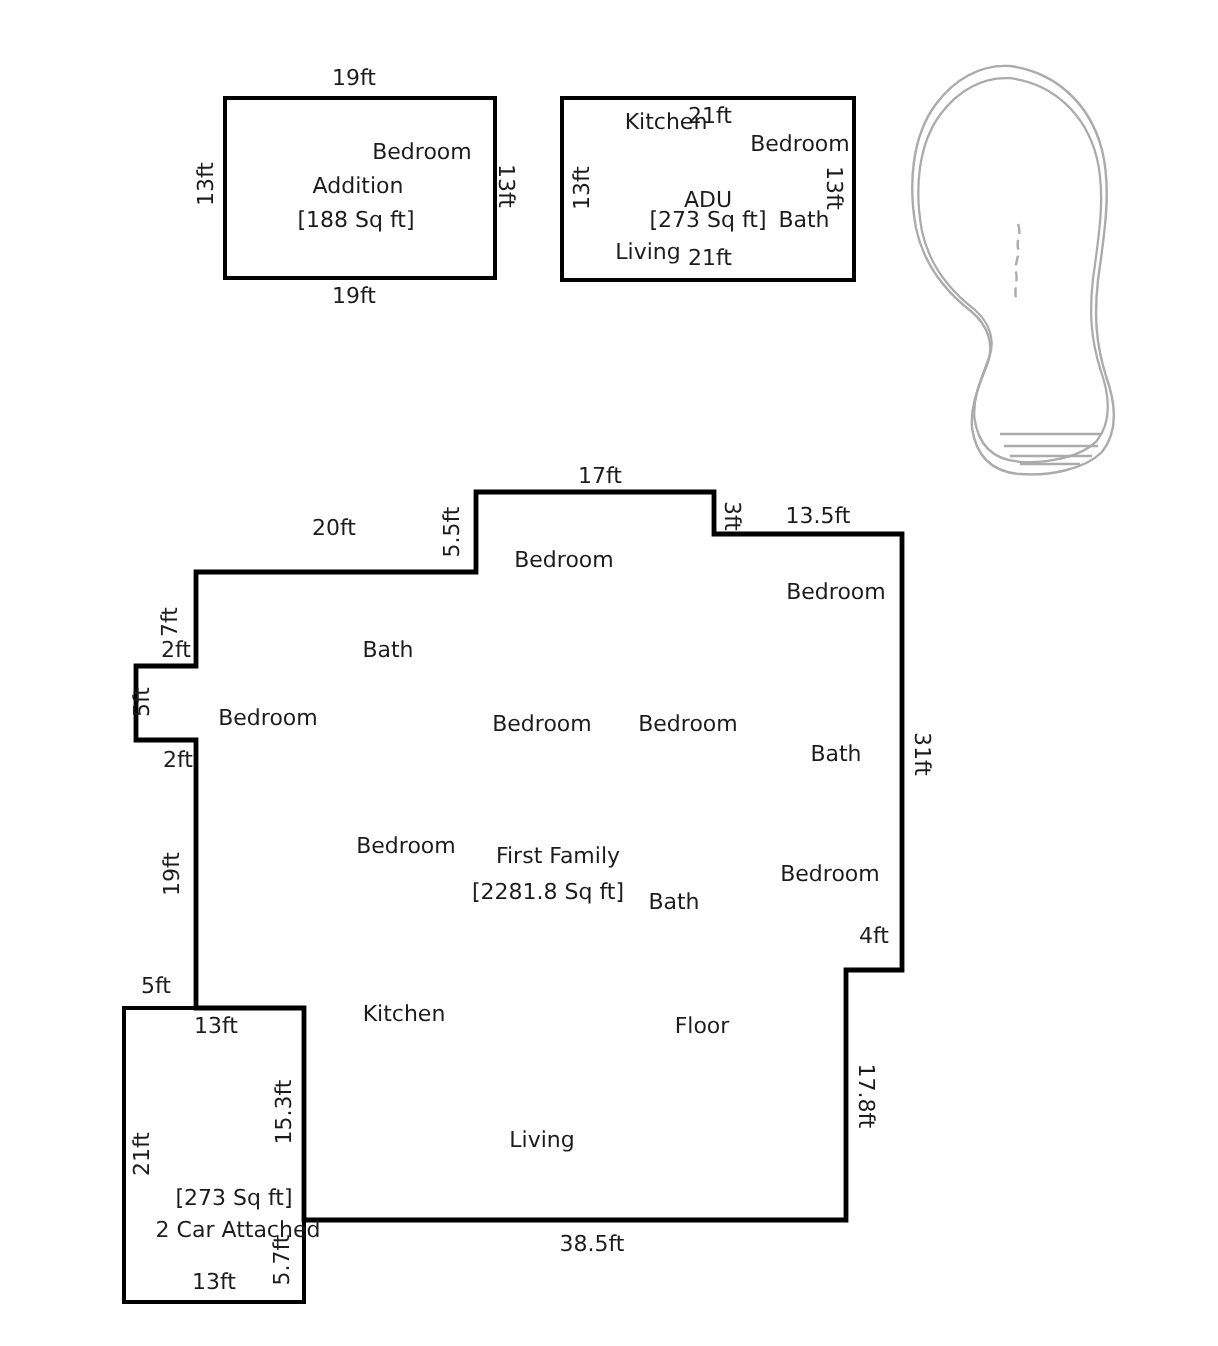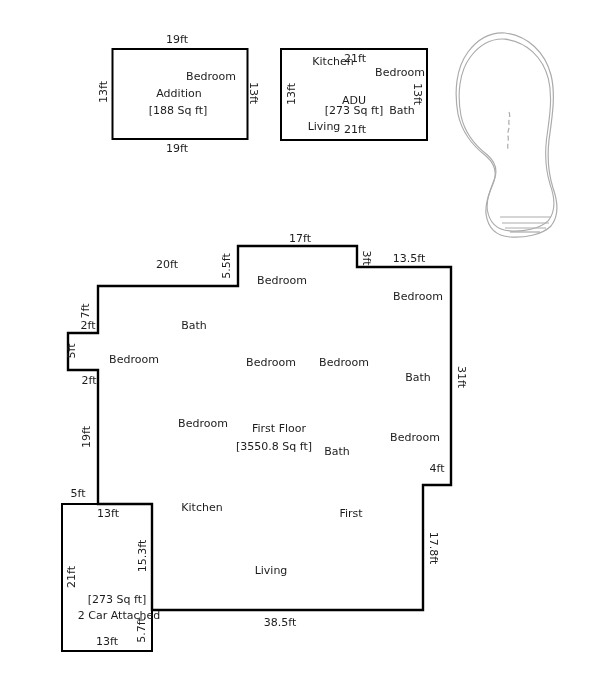--- a/index.html
+++ b/index.html
@@ -72,36 +72,36 @@
   <div class="lbl vl" style="left:226px;top:266px">5.5ft</div>
   <div class="lbl vl" style="left:85px;top:311px">7ft</div>
   <div class="lbl" style="left:88px;top:325px">2ft</div>
   <div class="lbl vl" style="left:71px;top:351px">5ft</div>
   <div class="lbl" style="left:89px;top:380px">2ft</div>
   <div class="lbl vl" style="left:86px;top:437px">19ft</div>
   <div class="lbl" style="left:78px;top:493px">5ft</div>
   <div class="lbl vr" style="left:461px;top:377px">31ft</div>
   <div class="lbl" style="left:437px;top:468px">4ft</div>
   <div class="lbl vr" style="left:433px;top:548px">17.8ft</div>
-  <div class="lbl" style="left:280px;top:622px">38.5ft</div>
+  <div class="lbl" style="left:296px;top:622px">38.5ft</div>
 
   <div class="lbl" style="left:282px;top:280px">Bedroom</div>
   <div class="lbl" style="left:418px;top:296px">Bedroom</div>
   <div class="lbl" style="left:194px;top:325px">Bath</div>
   <div class="lbl" style="left:134px;top:359px">Bedroom</div>
   <div class="lbl" style="left:271px;top:362px">Bedroom</div>
   <div class="lbl" style="left:344px;top:362px">Bedroom</div>
   <div class="lbl" style="left:418px;top:377px">Bath</div>
   <div class="lbl" style="left:203px;top:423px">Bedroom</div>
-  <div class="lbl bold" style="left:279px;top:428px">First Floor</div>
+  <div class="lbl bold" style="left:279px;top:428px">First Family</div>
   <div class="lbl" style="left:415px;top:437px">Bedroom</div>
-  <div class="lbl" style="left:274px;top:446px">[3550.8 Sq ft]</div>
+  <div class="lbl" style="left:274px;top:446px">[2281.8 Sq ft]</div>
   <div class="lbl" style="left:337px;top:451px">Bath</div>
   <div class="lbl" style="left:202px;top:507px">Kitchen</div>
-  <div class="lbl" style="left:351px;top:513px">First</div>
+  <div class="lbl" style="left:351px;top:513px">Floor</div>
   <div class="lbl" style="left:271px;top:570px">Living</div>
 
   <div class="lbl" style="left:108px;top:513px">13ft</div>
   <div class="lbl vl" style="left:142px;top:556px">15.3ft</div>
   <div class="lbl vl" style="left:71px;top:577px">21ft</div>
   <div class="lbl bold" style="left:119px;top:615px">2 Car Attached</div>
   <div class="lbl" style="left:117px;top:599px">[273 Sq ft]</div>
   <div class="lbl vl" style="left:141px;top:630px">5.7ft</div>
   <div class="lbl" style="left:107px;top:641px">13ft</div>
 

